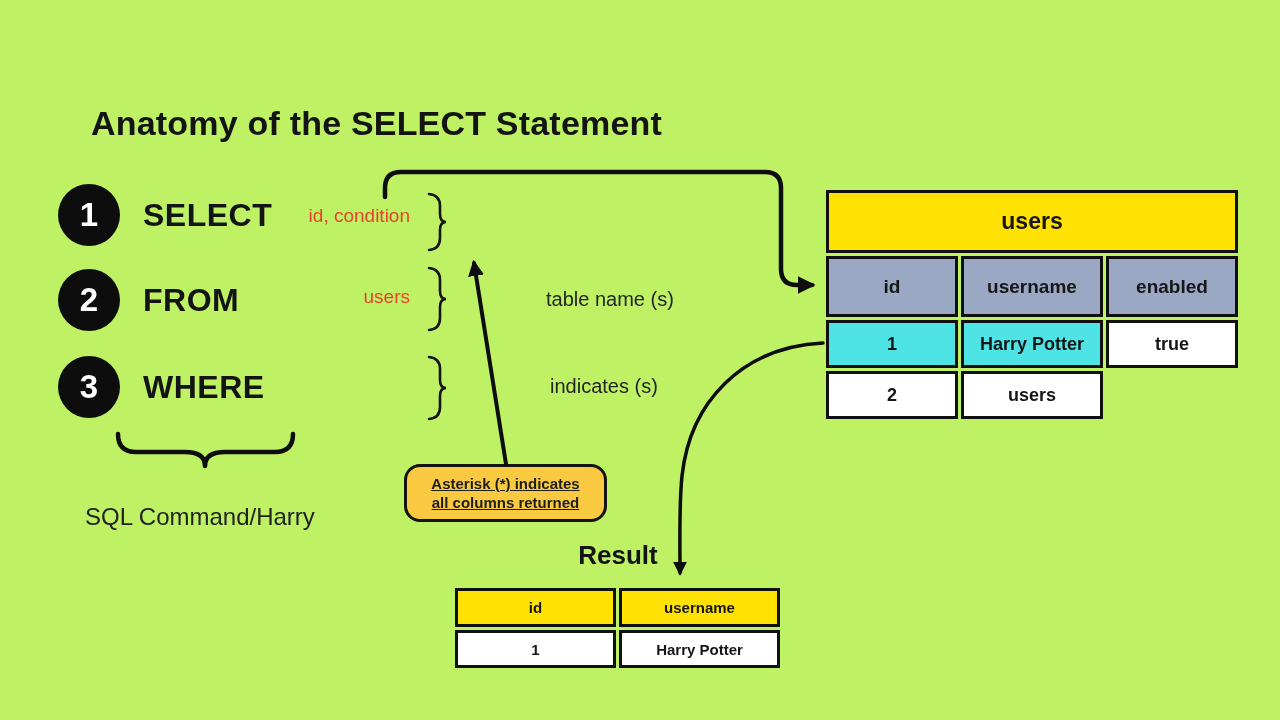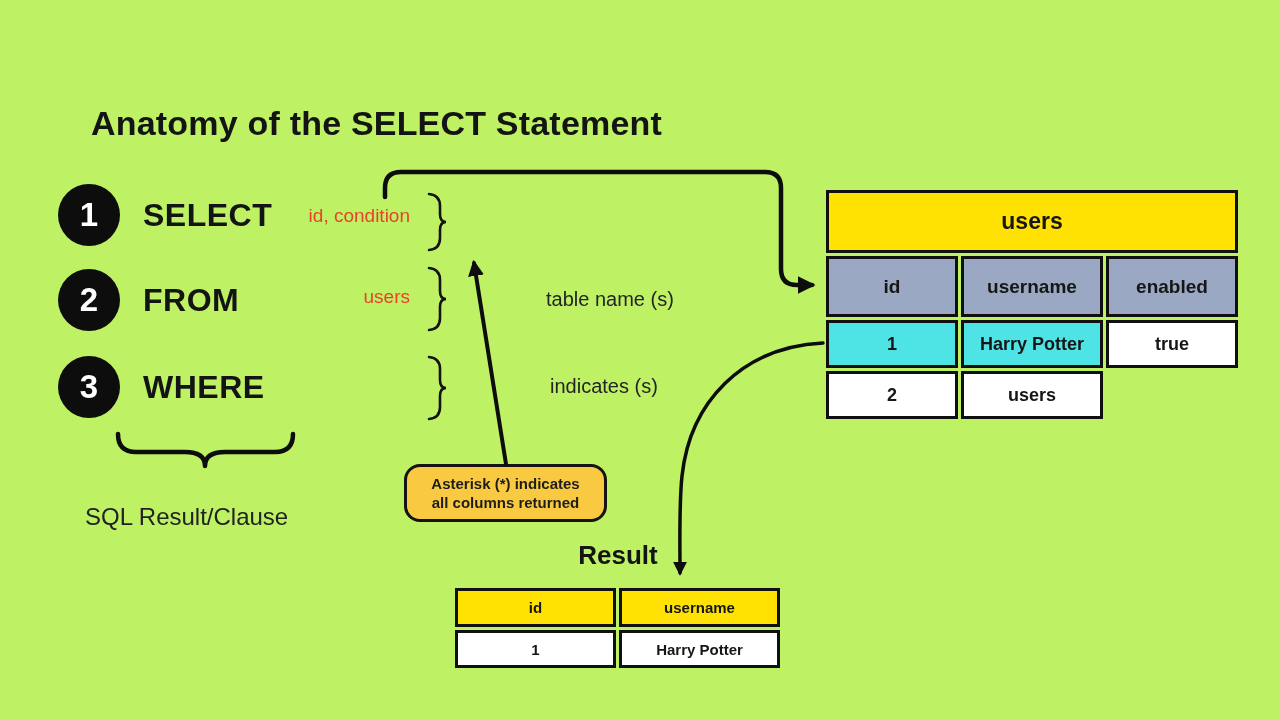--- a/index.html
+++ b/index.html
@@ -99,20 +99,21 @@
     flex-direction: column;
     align-items: center;
     justify-content: center;
     text-align: center;
   }
   .callout .line {
     font-size: 15px;
     font-weight: 800;
     color: #1d1d1d;
     line-height: 19px;
+    text-decoration: underline;
   }
 
   
   .users-table {
     position: absolute;
     left: 826px;
     top: 190px;
     width: 412px;
     display: grid;
     grid-template-columns: 132px 142px 132px;
@@ -195,21 +196,21 @@
 
   <div class="num-circle c2">2</div>
   <div class="keyword k2">FROM</div>
   <div class="argument a2">users</div>
   <div class="annotation an2">table name (s)</div>
 
   <div class="num-circle c3">3</div>
   <div class="keyword k3">WHERE</div>
   <div class="annotation an3">indicates (s)</div>
 
-  <div class="group-label">SQL Result/Clause</div>
+  <div class="group-label">SQL Command/Harry</div>
 
   <div class="callout">
     <div class="line">Asterisk (*) indicates</div>
     <div class="line">all columns returned</div>
   </div>
 
   <div class="users-table">
     <div class="cell tbl-title">users</div>
     <div class="cell col-head">id</div>
     <div class="cell col-head">username</div>

